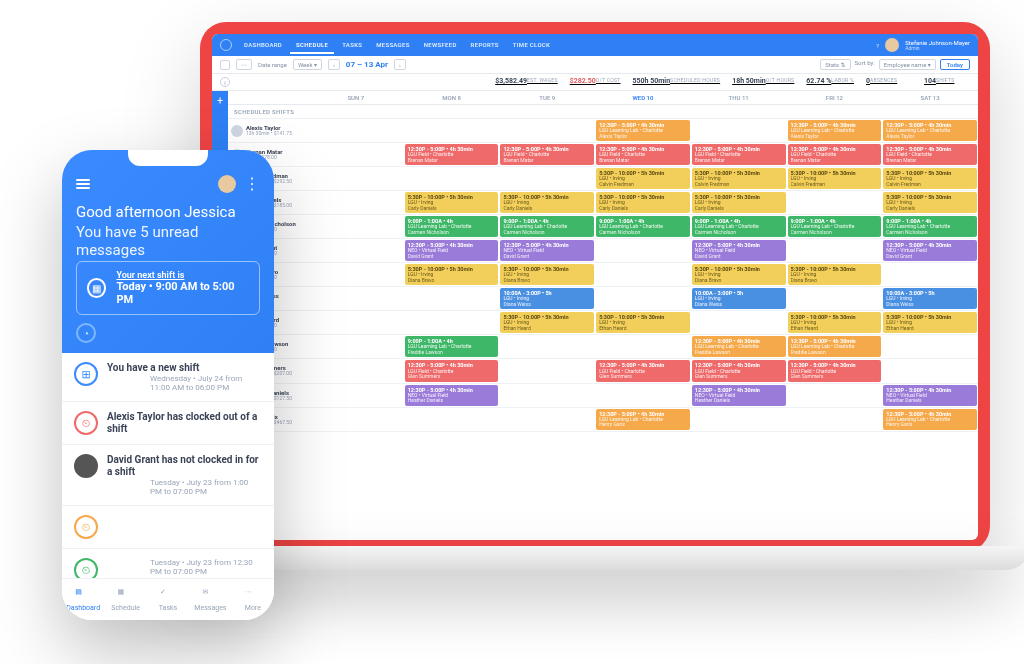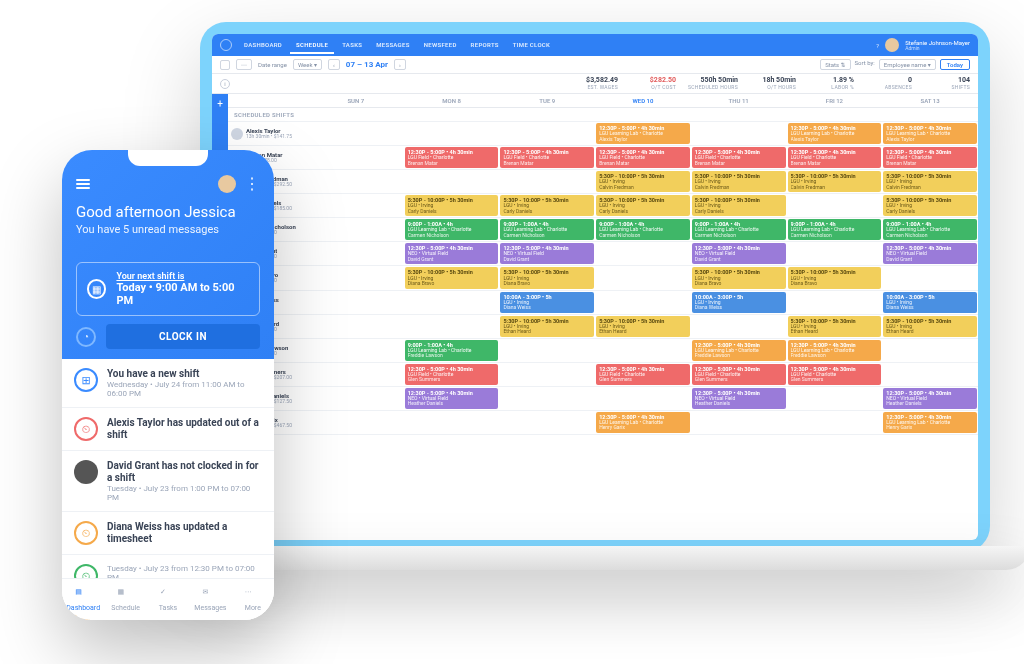--- a/index.html
+++ b/index.html
@@ -4,21 +4,21 @@
 <style>
   * { box-sizing: border-box; margin: 0; padding: 0; font-family: -apple-system, BlinkMacSystemFont, "Segoe UI", Roboto, sans-serif; }
   body { background: #fff; width: 1024px; height: 664px; position: relative; overflow: hidden; }
 
   
   .laptop {
     position: absolute;
     top: 22px; left: 200px;
     width: 790px; height: 530px;
     border-radius: 26px;
-    background: #7dd3fc;
+    background: #ef4444;
     box-shadow: 0 30px 80px rgba(0,0,0,.18);
     padding: 12px;
   }
   .laptop-base {
     position: absolute;
     left: 150px; top: 546px;
     width: 880px; height: 24px;
     background: linear-gradient(#f5f5f5,#dcdcdc);
     border-radius: 0 0 60px 60px;
     box-shadow: 0 25px 60px rgba(0,0,0,.18);
@@ -60,21 +60,21 @@
   .tb-check { width:10px; height:10px; }
   .date-range { color:#2f80f5; font-weight:700; font-size:8px; }
   .toolbar .right { margin-left:auto; display:flex; gap:4px; }
   .today-btn { border:1px solid #2f80f5; color:#2f80f5; border-radius:2px; padding:1px 6px; font-weight:600; }
 
   .statsbar {
     display:flex; align-items:center; justify-content:flex-end;
     border-bottom:1px solid #e6e9ee;
     padding: 3px 8px; gap:12px;
   }
-  .stat { display:flex; flex-direction:column; align-items:flex-end; line-height:1.1; min-width:46px; }
+  .stat { display:flex; align-items:flex-start; line-height:1.1; min-width:46px;text-decoration:underline; }
   .stat .v { font-weight:700; font-size:7px; color:#3a4456; }
   .stat .l { font-size:5px; color:#9aa5b8; letter-spacing:.3px; }
   .stat.red .v { color:#e25b5b; }
   .info-dot { width:10px; height:10px; border:1px solid #c7cedb; border-radius:50%; color:#9aa5b8; display:flex; align-items:center; justify-content:center; font-size:6px; margin-right:auto; }
 
   .gridwrap { flex:1; display:flex; overflow:hidden; }
   .plus-col { width:16px; background:#2f80f5; color:#fff; display:flex; align-items:flex-start; justify-content:center; padding-top:4px; font-size:10px; }
   .grid { flex:1; display:flex; flex-direction:column; overflow:hidden; }
   .grid-head { display:grid; grid-template-columns: 80px repeat(7,1fr); border-bottom:1px solid #e6e9ee; }
   .grid-head div { text-align:center; padding:3px 0; color:#9aa5b8; font-weight:600; }
@@ -125,21 +125,21 @@
   .phone-top {
     background: linear-gradient(135deg,#3a8bff,#2f80f5);
     color:#fff;
     padding: 24px 14px 10px;
   }
   .pt-bar { display:flex; align-items:center; justify-content:space-between; margin-bottom:10px; }
   .hamburger span { display:block; width:14px; height:2px; background:#fff; margin:2px 0; border-radius:1px; }
   .pt-icons { display:flex; align-items:center; gap:8px; }
   .pt-av { width:18px; height:18px; border-radius:50%; background:#e8c9a0; }
   .greet { font-size:15px; font-weight:400; margin-bottom:2px; }
-  .unread { font-size:11px; opacity:.9; margin-bottom:26px; }
+  .unread { font-size:15px; opacity:.9; margin-bottom:2px; }
   .shiftcard {
     border:1px solid rgba(255,255,255,.5);
     border-radius:6px; padding:8px 10px;
     display:flex; align-items:center; gap:10px;
     margin-bottom:8px;
   }
   .ring { width:20px; height:20px; border:2px solid #fff; border-radius:50%; display:flex; align-items:center; justify-content:center; font-size:10px; }
   .shiftcard .tx1 { font-size:9px; font-weight:600;text-decoration:underline; }
   .shiftcard .tx2 { font-size:11px; font-weight:700; }
   .clockin-row { display:flex; align-items:center; gap:10px; }
@@ -152,21 +152,21 @@
 
   .feed { background:#fff; }
   .feed-item { display:flex; gap:9px; padding:9px 12px; border-bottom:1px solid #eef1f5; }
   .fic { width:24px; height:24px; border-radius:50%; border:2px solid; display:flex; align-items:center; justify-content:center; font-size:11px; flex-shrink:0; }
   .fic.blue   { border-color:#3a8bff; color:#3a8bff; }
   .fic.red    { border-color:#ef6a6a; color:#ef6a6a; }
   .fic.green  { border-color:#3fb768; color:#3fb768; }
   .fic.orange { border-color:#f5a94a; color:#f5a94a; }
   .fic.avatar { border:none; background:#555; }
   .ft1 { font-size:10px; font-weight:700; color:#3a4456; line-height:1.2; }
-  .ft2 { font-size:8px; color:#9aa5b8; }
+  .ft2 { font-size:8px; color:#9aa5b8;margin-left:43px; }
 
   .tabbar {
     position:absolute; bottom:0; left:0; right:0;
     height:42px; background:#fff;
     border-top:1px solid #eef1f5;
     display:flex;
   }
   .tabbar .tb { flex:1; display:flex; flex-direction:column; align-items:center; justify-content:center; gap:2px; color:#9aa5b8; font-size:7px; }
   .tabbar .tb.active { color:#2f80f5; }
   .tb .ic { width:16px; height:14px; }
@@ -227,21 +227,21 @@
           </div>
           <div class="stat">
             <span class="v">550h 50min</span>
             <span class="l">SCHEDULED HOURS</span>
           </div>
           <div class="stat">
             <span class="v">18h 50min</span>
             <span class="l">O/T HOURS</span>
           </div>
           <div class="stat">
-            <span class="v">1.89 %</span>
+            <span class="v">62.74 %</span>
             <span class="l">LABOR %</span>
           </div>
           <div class="stat">
             <span class="v">0</span>
             <span class="l">ABSENCES</span>
           </div>
           <div class="stat">
             <span class="v">104</span>
             <span class="l">SHIFTS</span>
           </div>
@@ -804,50 +804,46 @@
     <div class="unread">You have 5 unread messages</div>
     <div class="shiftcard">
       <div class="ring">▦</div>
       <div>
         <div class="tx1">Your next shift is</div>
         <div class="tx2">Today • 9:00 AM to 5:00 PM</div>
       </div>
     </div>
     <div class="clockin-row">
       <div class="clk-ic">◔</div>
-      <div class="clockin-btn">CLOCK IN</div>
     </div>
   </div>
 
   <div class="feed" id="feed">
       <div class="feed-item">
         <div class="fic blue">⊞</div>
         <div>
           <div class="ft1">You have a new shift</div>
           <div class="ft2">Wednesday • July 24 from 11:00 AM to 06:00 PM</div>
         </div>
       </div>
       <div class="feed-item">
         <div class="fic red">⏲</div>
         <div>
-          <div class="ft1">Alexis Taylor has updated out of a shift</div>
+          <div class="ft1">Alexis Taylor has clocked out of a shift</div>
         </div>
       </div>
       <div class="feed-item">
         <div class="fic avatar"></div>
         <div>
           <div class="ft1">David Grant has not clocked in for a shift</div>
           <div class="ft2">Tuesday • July 23 from 1:00 PM to 07:00 PM</div>
         </div>
       </div>
       <div class="feed-item">
         <div class="fic orange">⏲</div>
-        <div>
-          <div class="ft1">Diana Weiss has updated a timesheet</div>
-        </div>
       </div>
       <div class="feed-item">
         <div class="fic green">⏲</div>
         <div>
           <div class="ft2">Tuesday • July 23 from 12:30 PM to 07:00 PM</div>
         </div>
       </div>
       <div class="feed-item">
         <div class="fic orange">⊞</div>
         <div>

